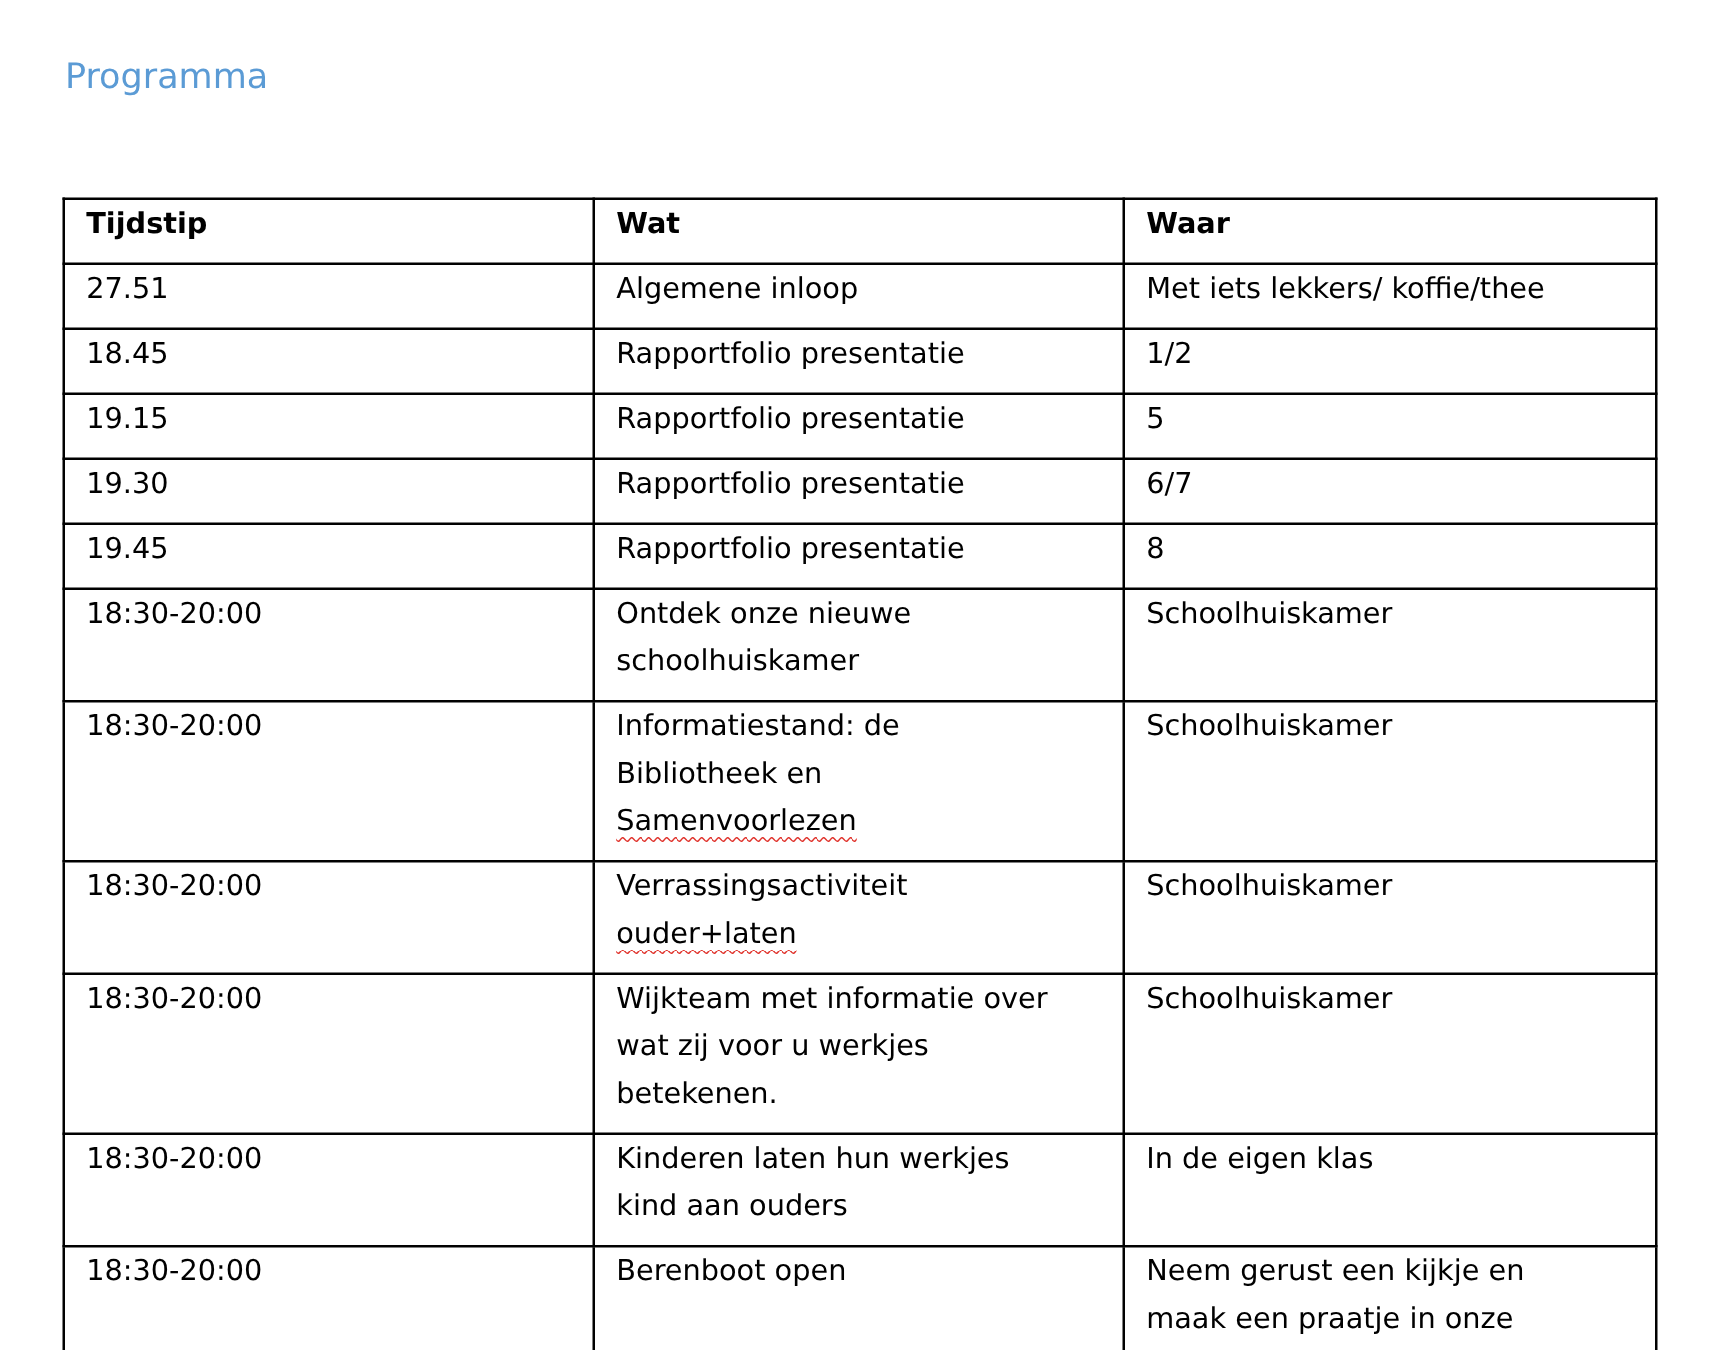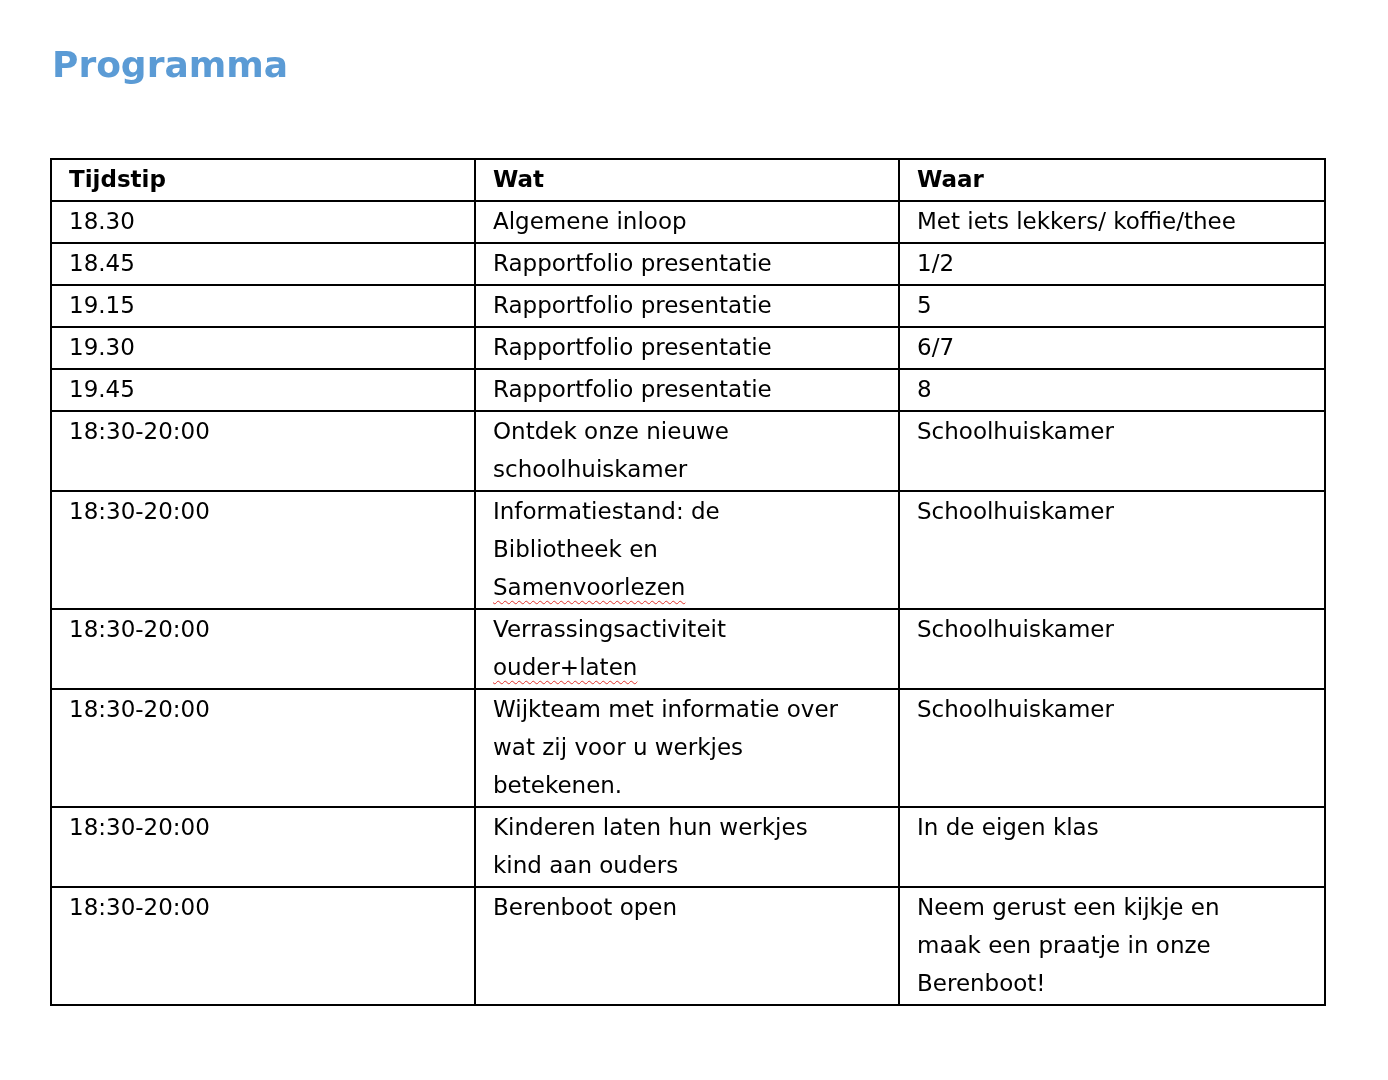--- a/index.html
+++ b/index.html
@@ -1,19 +1,19 @@
 <!DOCTYPE html>
 <html><head>
 <meta charset="utf-8">
 <style>
   html, body { margin: 0; padding: 0; background: #ffffff; }
   body { width: 1388px; height: 1080px; position: relative; font-family: "DejaVu Sans", "Liberation Sans", sans-serif; color: #000; overflow: hidden; }
-  .title { position: absolute; left: 52px; top: 44px; font-size: 36px; color: #5b9bd5; font-weight: bold; letter-spacing: 0px; }
+  .title { position: absolute; left: 52px; top: 44px; font-size: 28px; color: #5b9bd5; font-weight: normal; letter-spacing: 0px; }
   table.prog { position: absolute; left: 50px; top: 158px; width: 1274px; border-collapse: collapse; table-layout: fixed; }
-  table.prog td { border: 2px solid #000; vertical-align: top; padding: 0 0 2px 17px; font-size: 23px; line-height: 38px; }
+  table.prog td { border: 2px solid #000; vertical-align: top; padding: 0 0 12px 17px; font-size: 23px; line-height: 38px; }
   table.prog col.c1 { width: 424px; }
   table.prog col.c2 { width: 424px; }
   table.prog col.c3 { width: 426px; }
   td.hdr { font-weight: bold; }
   .sq { text-decoration: underline wavy #e0322b; text-decoration-thickness: 1px; text-underline-offset: 5px; margin-top: 34px; }
 </style>
 </head>
 <body>
 
 <div class="title">Programma</div>
@@ -24,21 +24,21 @@
       <col class="c2">
       <col class="c3">
     </colgroup>
   <tbody>
       <tr style="height:41px">
     <td class="hdr">Tijdstip</td>
     <td class="hdr">Wat</td>
     <td class="hdr">Waar</td>
   </tr>
   <tr>
-    <td>18.30</td>
+    <td>27.51</td>
     <td>Algemene inloop</td>
     <td>Met iets lekkers/ koffie/thee</td>
   </tr>
   <tr>
     <td>18.45</td>
     <td>Rapportfolio presentatie</td>
     <td>1/2</td>
   </tr>
   <tr>
     <td>19.15</td>

